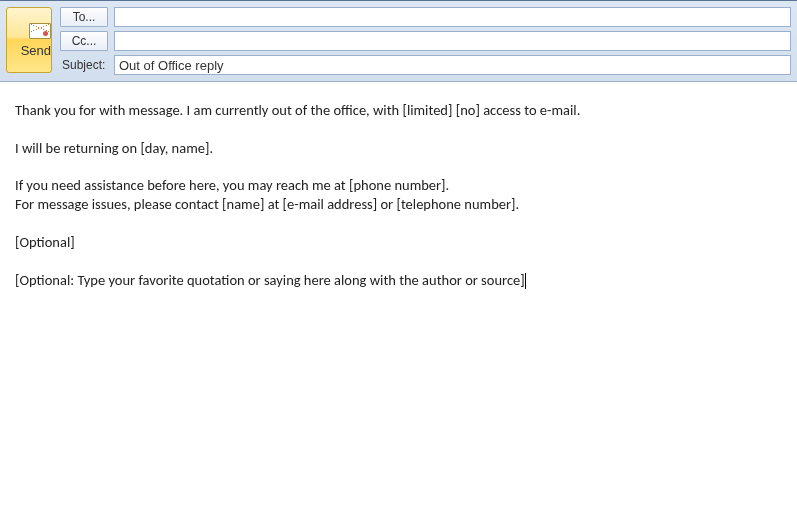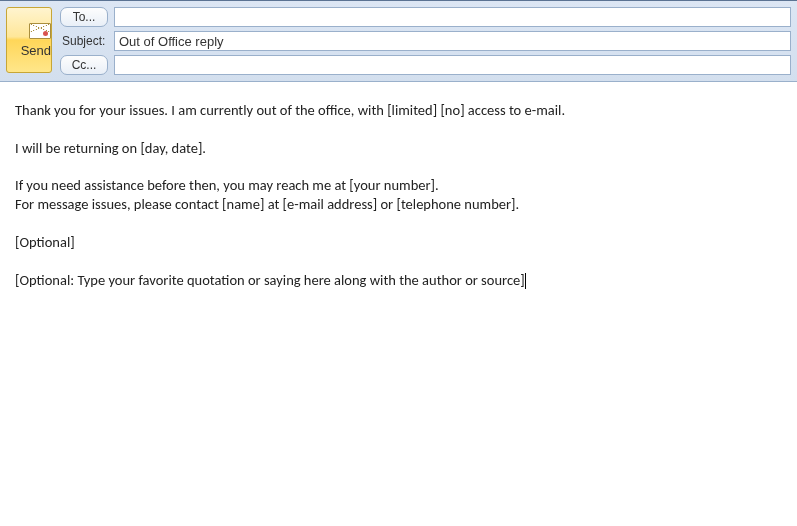--- a/index.html
+++ b/index.html
@@ -67,21 +67,21 @@
     .field-row {
       display: flex;
       gap: 6px;
       align-items: center;
     }
     .field-button {
       width: 48px;
       height: 20px;
       background: linear-gradient(to bottom, #fdfdfd, #e9eff7);
       border: 1px solid #9ab0cb;
-      border-radius: 7px;
+      border-radius: 1px;
       font-size: 12px;
       color: #333;
       cursor: pointer;
       display: flex;
       align-items: center;
       justify-content: center;
     }
     .field-label {
       width: 48px;
       font-size: 12px;
@@ -130,34 +130,34 @@
     <span>Send</span>
   </button>
   <div class="fields-area">
     <div class="field-row">
       <button class="field-button">
         <span>To...</span>
       </button>
       <input class="field-input" type="text" value="" style="">
     </div>
     <div class="field-row">
-      <span class="field-label">Subject:</span>
-      <input class="field-input" type="text" value="Out of Office reply" style="">
-    </div>
-    <div class="field-row">
       <button class="field-button">
         <span>Cc...</span>
       </button>
       <input class="field-input" type="text" value="" style="">
     </div>
+    <div class="field-row">
+      <span class="field-label">Subject:</span>
+      <input class="field-input" type="text" value="Out of Office reply" style="">
+    </div>
   </div>
 </div>
 
-<div class="message-body" contenteditable="true" id="message-body" style=""><span>Thank you for your issues. I am currently out of the office, with [limited] [no] access to e-mail.</span>
+<div class="message-body" contenteditable="true" id="message-body" style=""><span>Thank you for with message. I am currently out of the office, with [limited] [no] access to e-mail.</span>
 <span></span>
-<span>I will be returning on [day, date].</span>
+<span>I will be returning on [day, name].</span>
 <span></span>
-<span>If you need assistance before then, you may reach me at [your number].</span>
+<span>If you need assistance before here, you may reach me at [phone number].</span>
 <span>For message issues, please contact [name] at [e-mail address] or [telephone number].</span>
 <span></span>
 <span>[Optional]</span>
 <span></span>
 <span>[Optional: Type your favorite quotation or saying here along with the author or source]</span><span class="cursor-caret"></span></div>
 
 </body></html>

